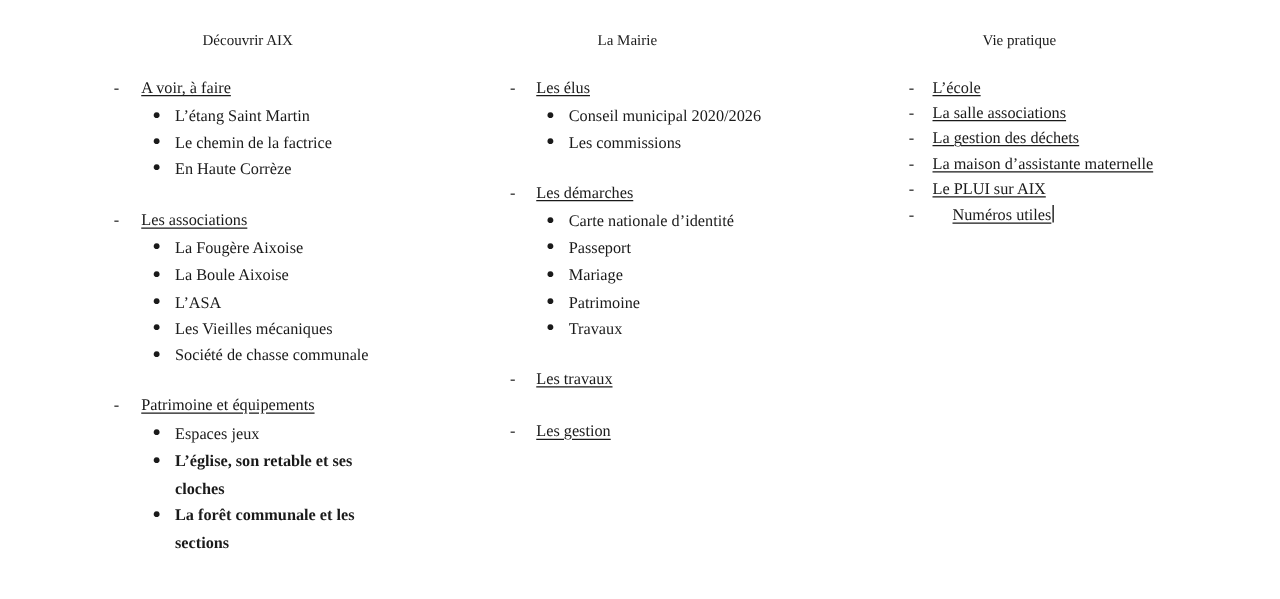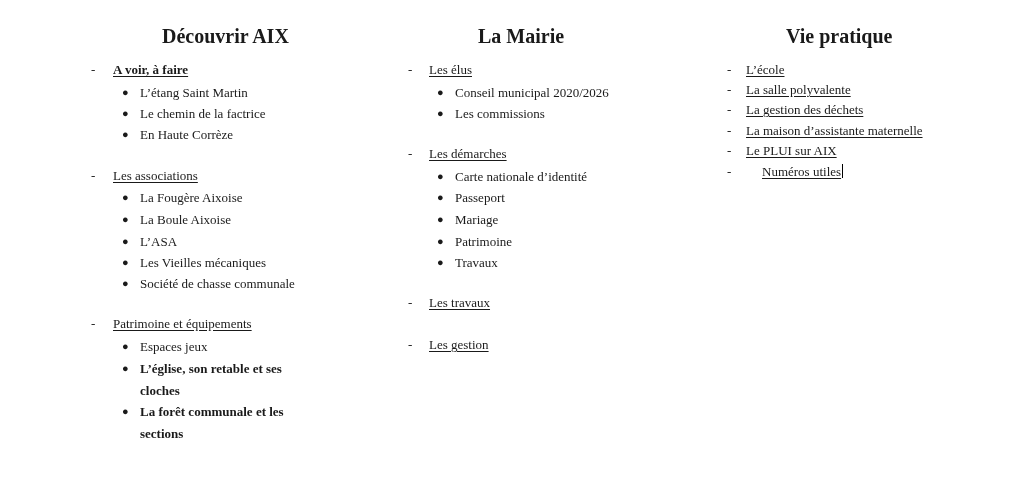--- a/index.html
+++ b/index.html
@@ -1,35 +1,35 @@
 <!DOCTYPE html>
 <html><head>
 <meta charset="utf-8">
 <style>
   html, body { margin:0; padding:0; background:#ffffff; }
   body { width:1024px; height:479px; position:relative; overflow:hidden;
          font-family:"Liberation Serif", "DejaVu Serif", serif; color:#1a1a1a; }
-  .title { position:absolute; font-weight:bold; font-size:20px; white-space:nowrap; top:25px; }
+  .title { position:absolute; font-weight:normal; font-size:12px; white-space:nowrap; top:25px; }
   .sec { position:absolute; font-size:13px; white-space:nowrap; }
   .dash { position:absolute; }
   .sec-label { position:absolute; text-decoration:underline; text-underline-offset:2px; }
   .sub { position:absolute; font-size:13px; white-space:nowrap; line-height:21.5px; }
   .bullet { position:absolute; font-size:11px; }
   .sub-text { position:absolute; }
   .wrap { white-space:normal; width:170px;font-weight:bold; }
   .caret { display:inline-block; width:1px; height:14px; background:#000; vertical-align:-2px; margin-left:1px; }
 </style>
 </head>
 <body>
 
 <div class="title" style="left:162px;">Découvrir AIX</div>
 
 <div class="sec" style="left:91px; top:62px;">
   <span class="dash" style="left:0;">-</span>
-  <span class="sec-label" style="left:22px;font-weight:bold;">A voir, à faire</span>
+  <span class="sec-label" style="left:22px;">A voir, à faire</span>
 </div>
 <div class="sub" style="left:122px; top:82px;">
     <span class="bullet">●</span>
     <span class="sub-text" style="left:18px;">L’étang Saint Martin</span>
   </div>
 <div class="sub" style="left:122px; top:103px;">
     <span class="bullet">●</span>
     <span class="sub-text" style="left:18px;">Le chemin de la factrice</span>
   </div>
 <div class="sub" style="left:122px; top:124px;">
@@ -129,21 +129,21 @@
 </div>
 
 <div class="title" style="left:786px;">Vie pratique</div>
 
 <div class="sec" style="left:727px; top:62px;">
   <span class="dash" style="left:0;">-</span>
   <span class="sec-label" style="left:19px;">L’école</span>
 </div>
 <div class="sec" style="left:727px; top:82px;">
   <span class="dash" style="left:0;">-</span>
-  <span class="sec-label" style="left:19px;">La salle polyvalente</span>
+  <span class="sec-label" style="left:19px;">La salle associations</span>
 </div>
 <div class="sec" style="left:727px; top:102px;">
   <span class="dash" style="left:0;">-</span>
   <span class="sec-label" style="left:19px;">La gestion des déchets</span>
 </div>
 <div class="sec" style="left:727px; top:123px;">
   <span class="dash" style="left:0;">-</span>
   <span class="sec-label" style="left:19px;">La maison d’assistante maternelle</span>
 </div>
 <div class="sec" style="left:727px; top:143px;">

